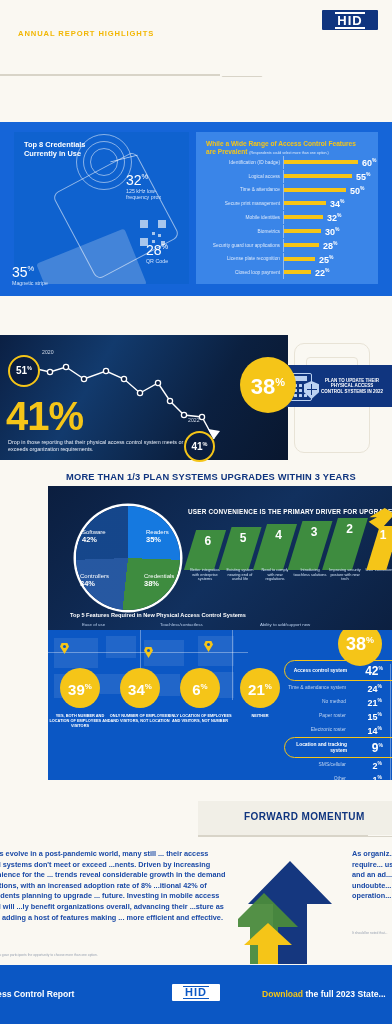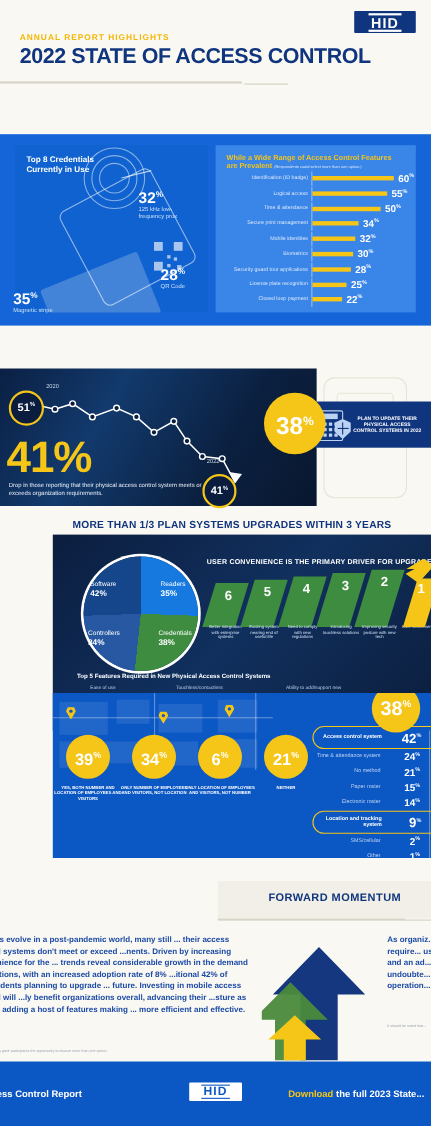--- a/index.html
+++ b/index.html
@@ -42,21 +42,21 @@
   .wave{position:absolute;border:1.6px solid rgba(255,255,255,.5);border-radius:50%;}
   .w1{left:76px;top:16px;width:26px;height:26px;}
   .w2{left:69px;top:9px;width:40px;height:40px;}
   .w3{left:62px;top:2px;width:54px;height:54px;}
   .qr{position:absolute;left:126px;top:88px;width:26px;height:26px;opacity:.75;}
   .qr i{position:absolute;background:rgba(255,255,255,.85);}
   .cardblue{position:absolute;left:30px;top:112px;width:95px;height:60px;
      background:rgba(255,255,255,.22);transform:rotate(-22deg);border-radius:3px;}
   #c-top3{left:24px;top:18px;width:90px;font-size:7.4px;font-weight:bold;color:#fff;line-height:9px;}
   .statblk{position:absolute;}
-  .statblk .num{font-size:14px;font-weight:bold;color:#fff;line-height:14px;}
+  .statblk .num{font-size:14px;font-weight:normal;color:#fff;line-height:14px;}
   .statblk .num sup{font-size:7.5px;}
   .statblk .cap{font-size:5.3px;color:#cfe1fb;line-height:6px;margin-top:1px;}
   #s32{left:126px;top:48px;width:48px;}
   #s28{left:146px;top:118px;width:38px;}
   #s35{left:12px;top:140px;width:44px;}
   .leader{position:absolute;background:rgba(255,255,255,.7);height:1px;}
 
   #feat-panel{left:196px;top:10px;width:182px;height:152px;background:#3a85e8;}
   #feat-title{position:absolute;left:10px;top:8px;width:160px;font-size:6.6px;font-weight:bold;
      color:#f5c518;line-height:8px;}
@@ -182,21 +182,20 @@
 </head>
 <body>
 
 <div class="page">
 
   <div class="abs" id="header">
     <div class="abs" id="hid-logo-top">
       <span class="lg">HID</span>
     </div>
     <div class="abs" id="kicker">ANNUAL REPORT HIGHLIGHTS</div>
-    <div class="abs" id="page-title">2022 STATE OF ACCESS CONTROL</div>
     <div class="abs" id="title-rule"></div>
     <div class="abs" id="title-rule-diag"></div>
   </div>
 
   <div class="abs" id="sec1">
 
     <div class="abs panel">
 
       <div class="inner-left">
         <div class="wave w1"></div>

